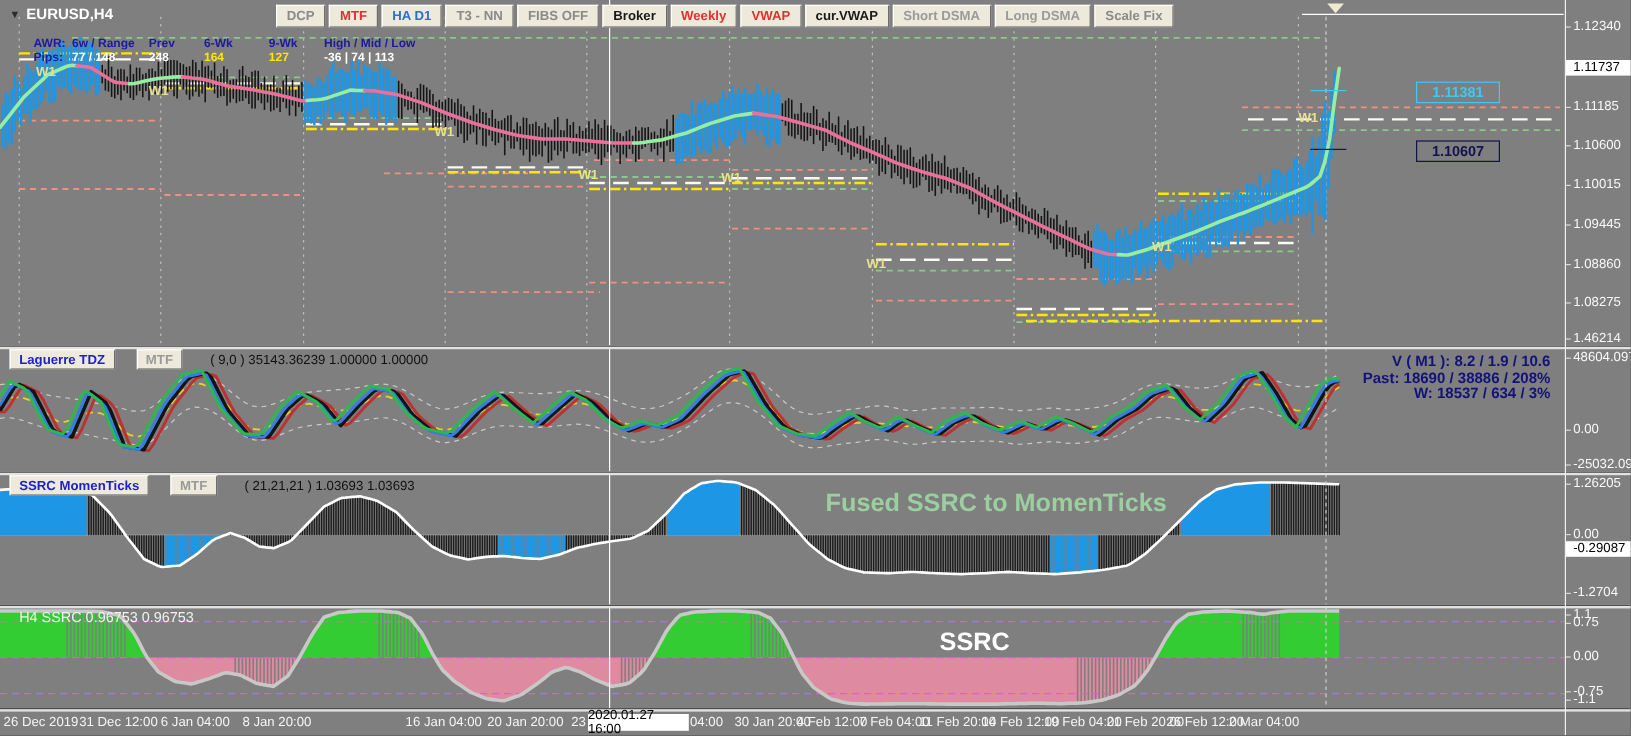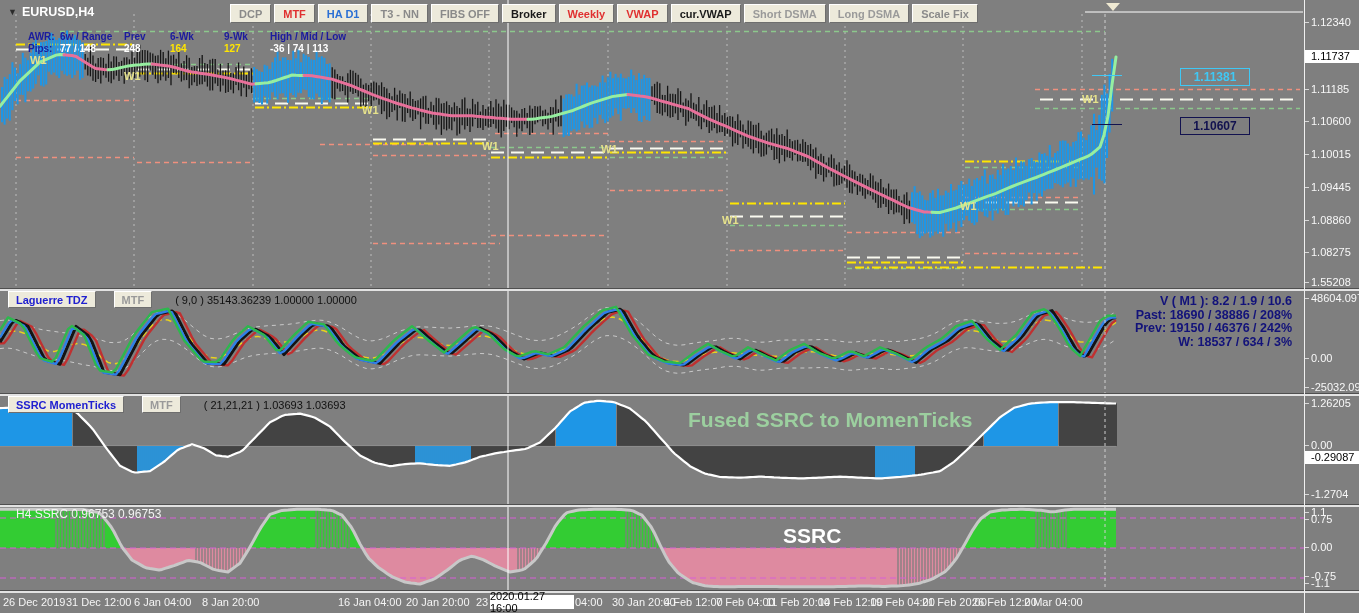--- a/index.html
+++ b/index.html
@@ -1188,21 +1188,20 @@
   <div class="sep" style="top:590px"></div>
 
   <div class="hdrrow" style="left:8px;top:291px">
     <div class="ibtn" style="color:#2020D0">Laguerre TDZ</div>
     <div class="ibtn" style="color:#9A9A9A">MTF</div>
     <div class="params">( 9,0 ) 35143.36239 1.00000 1.00000</div>
   </div>
   <div class="stats" id="lagstats">
       <div>V ( M1 ): 8.2 / 1.9 / 10.6</div>
       <div>Past: 18690 / 38886 / 208%</div>
-      <div>Prev: 19150 / 46376 / 242%</div>
       <div>W: 18537 / 634 / 3%</div>
     </div>
 
   <div class="hdrrow" style="left:8px;top:396px">
     <div class="ibtn" style="color:#2020D0">SSRC MomenTicks</div>
     <div class="ibtn" style="color:#9A9A9A">MTF</div>
     <div class="params">( 21,21,21 ) 1.03693 1.03693</div>
   </div>
   <div class="overlay-fused">Fused SSRC to MomenTicks</div>
 
@@ -1232,21 +1231,21 @@
     </div>
 
   <div class="axis-col" id="axiscol">
       <div class="axlab" style="top: 16px;">1.12340</div>
       <div class="axlab" style="top: 83px;">1.11185</div>
       <div class="axlab" style="top: 115px;">1.10600</div>
       <div class="axlab" style="top: 148px;">1.10015</div>
       <div class="axlab" style="top: 181px;">1.09445</div>
       <div class="axlab" style="top: 214px;">1.08860</div>
       <div class="axlab" style="top: 246px;">1.08275</div>
-      <div class="axlab" style="top: 276px;">1.55208</div>
+      <div class="axlab" style="top: 276px;">1.46214</div>
       <div class="axcur" style="top: 50px;">1.11737</div>
       <div class="axlab" style="top: 292px;">48604.097</div>
       <div class="axlab" style="top: 352px;">0.00</div>
       <div class="axlab" style="top: 381px;">-25032.09</div>
       <div class="axlab" style="top: 397px;">1.26205</div>
       <div class="axlab" style="top: 439px;">0.00</div>
       <div class="axlab" style="top: 488px;">-1.2704</div>
       <div class="axcur" style="top: 451px;">-0.29087</div>
       <div class="axlab" style="top: 506px;">1.1</div>
       <div class="axlab" style="top: 513px;">0.75</div>

